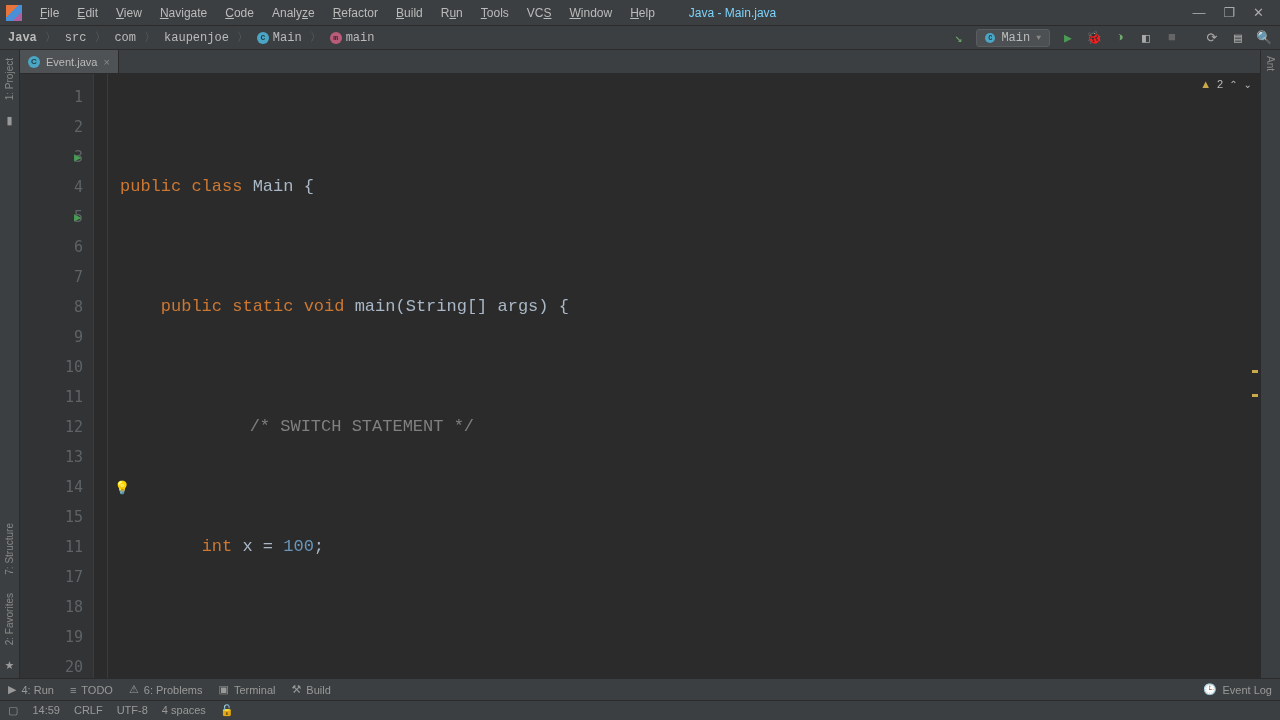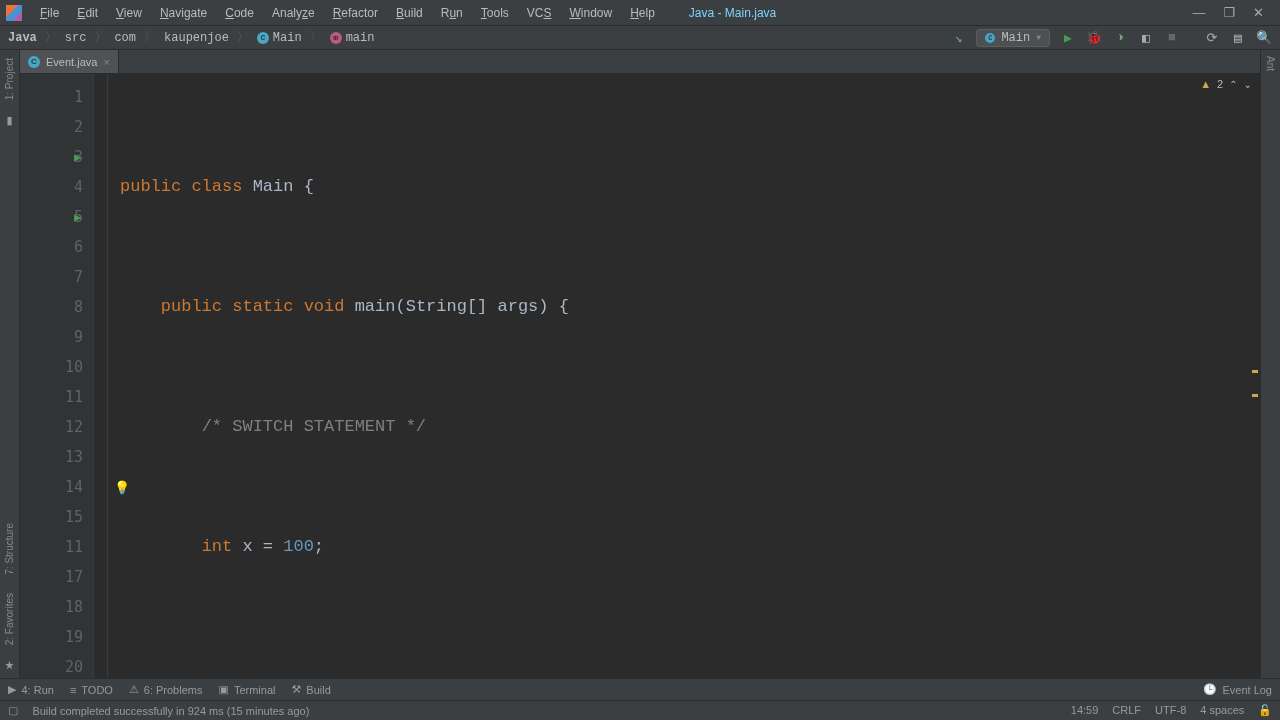--- a/index.html
+++ b/index.html
@@ -223,21 +223,21 @@
   padding: 8px 0 0 12px;
   font-family: "Consolas", "Courier New", monospace;
   font-size: 17px;
   line-height: 30px;
   white-space: pre;
   position: relative;
 }
 .code .line-row { height: 30px; }
 .k { color: #cc7832; }
 .t { color: #a9b7c6; }
-.c { color: #808080; }
+.c { color: #808080; margin-left: 48px; }
 .num { color: #6897bb; }
 .bottom-tool-row {
   height: 22px;
   background: #3c3f41;
   border-top: 1px solid #2b2b2b;
   display: flex;
   align-items: center;
   padding: 0 8px;
   font-size: 11px;
   color: #999;
@@ -449,21 +449,20 @@
       <span>Build</span>
     </span>
   <span class="tool-btn event-log">
       <span>🕒</span>
       <span>Event Log</span>
     </span>
 </div>
 
 <div class="status-bar">
   <span>▢</span>
-  <span class="msg">Build completed successfully in 924 ms (15 minutes ago)</span>
   <span class="right-group">
     <span>14:59</span>
     <span>CRLF</span>
     <span>UTF-8</span>
     <span>4 spaces</span>
     <span>🔓</span>
   </span>
 </div>
 
 </body></html>

